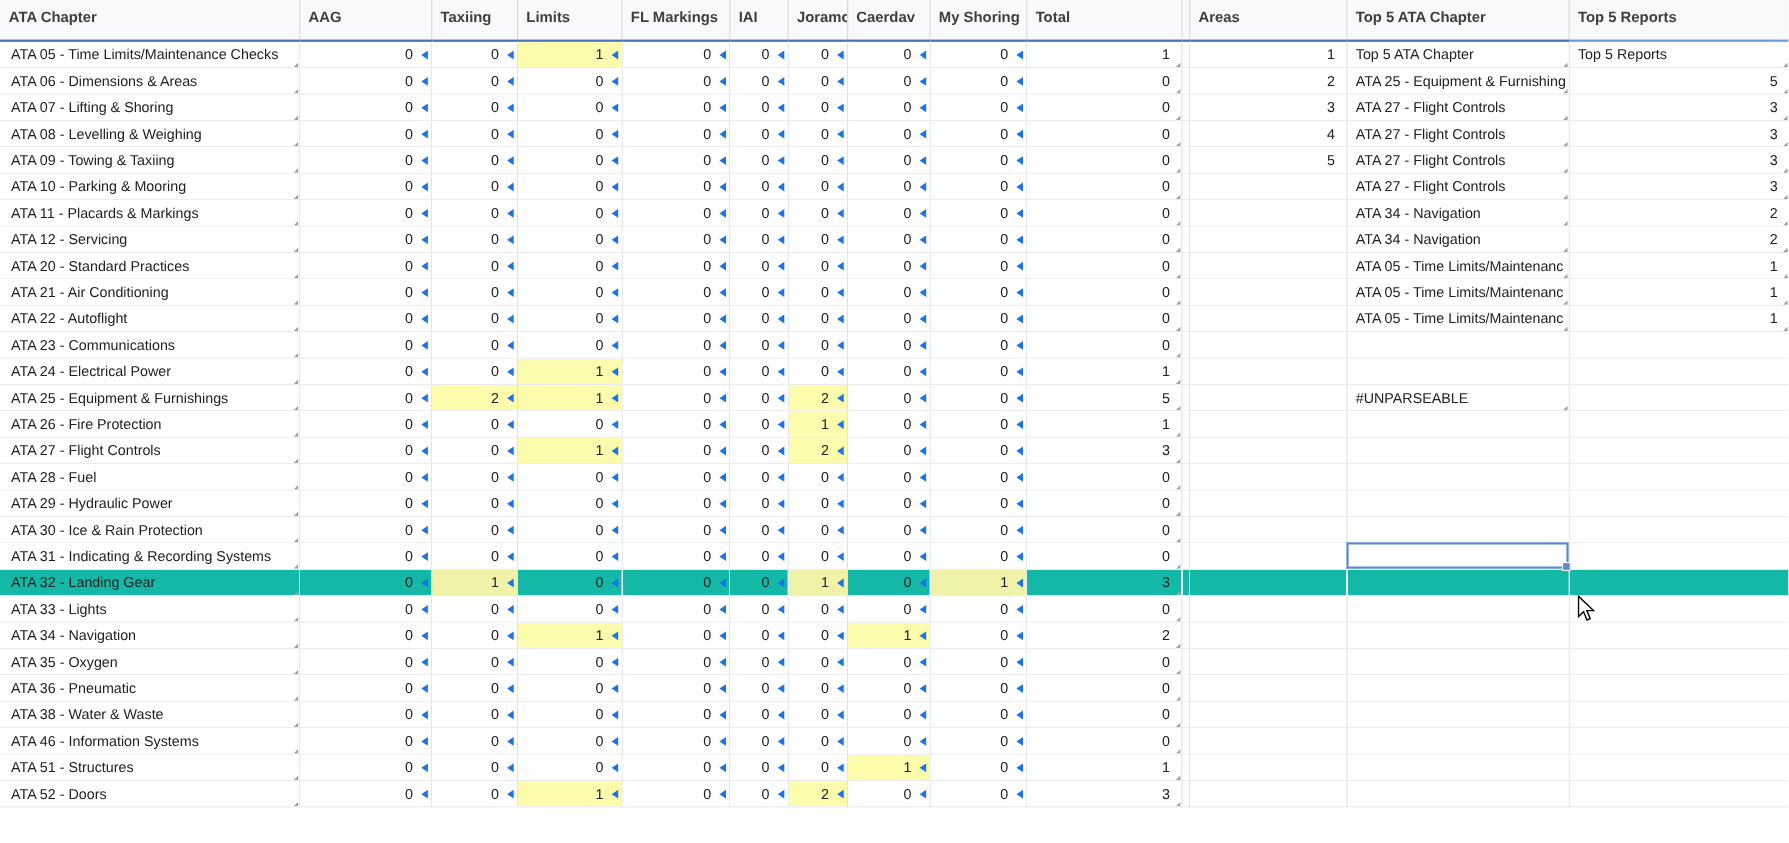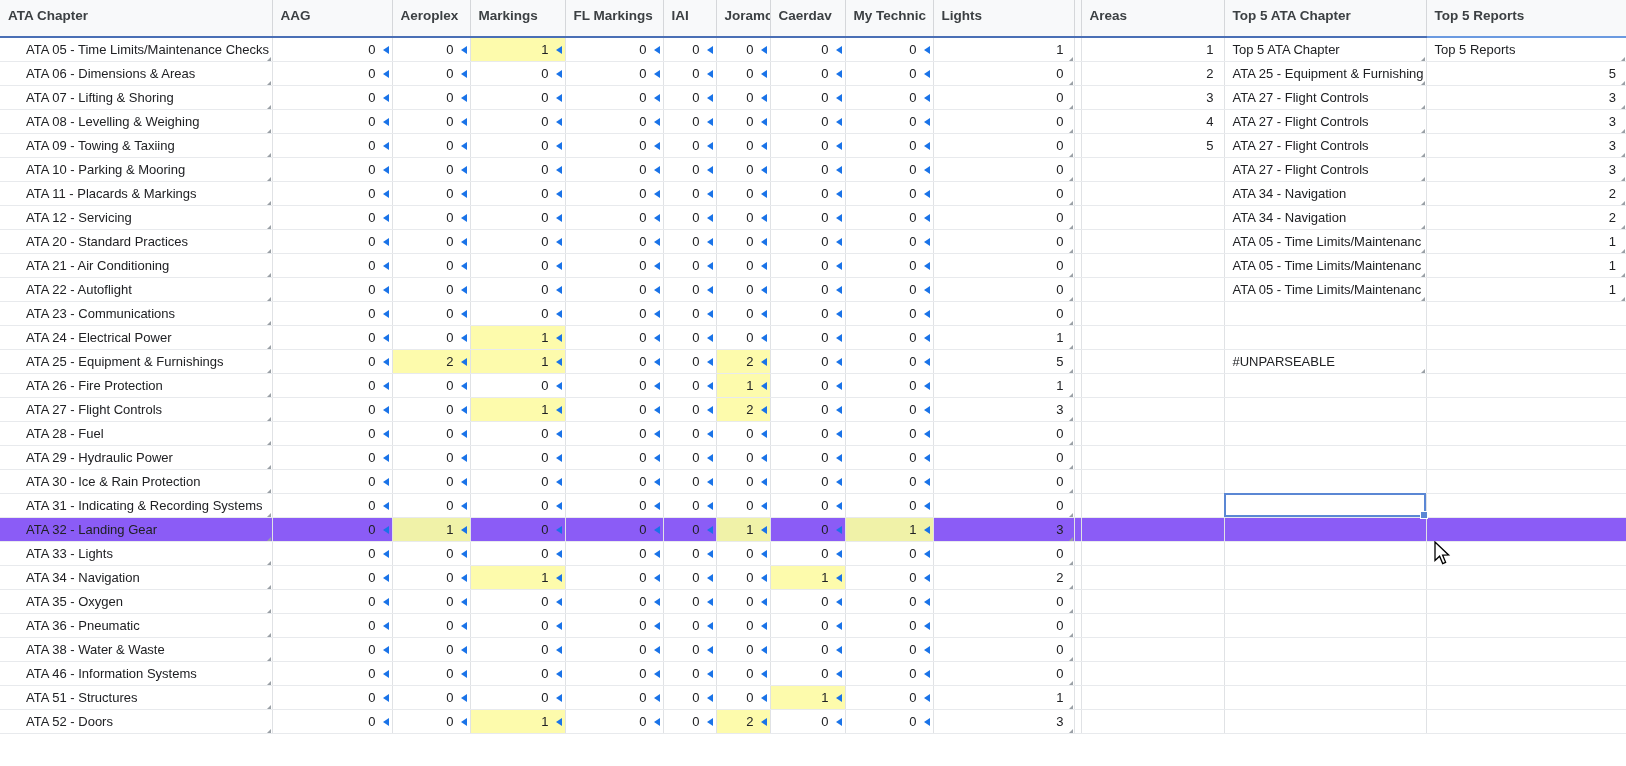--- a/index.html
+++ b/index.html
@@ -60,41 +60,41 @@
     border-bottom: 1px solid #e8eaed;
     padding: 0 6px 0 6px;
     white-space: nowrap;
     overflow: hidden;
     vertical-align: middle;
     position: relative;
     background: #ffffff;
   }
   tbody td.txt {
     text-align: left;
-    padding-left: 26px;
+    padding-left: 10px;
   }
   tbody td.num {
     text-align: right;
     padding-right: 16px;
   }
   tbody td.plain-num {
     text-align: right;
     padding-right: 10px;
   }
   tbody td.txt-left {
     text-align: left;
     padding-left: 8px;
   }
   tbody td.last {
     border-right: none;
   }
   
   tbody td.hl { background: #fdfbac; }
   
-  tbody tr.rowsel td { background: #8b5cf6; }
+  tbody tr.rowsel td { background: #14b8a6; }
   tbody tr.rowsel td.hl { background: #f0f2a8; }
 
   
   .tri-blue {
     position: absolute;
     right: 3px;
     top: 50%;
     margin-top: -3px;
     width: 0; height: 0;
     border-top: 4px solid transparent;
@@ -149,28 +149,28 @@
       <col style="width:141px">
         <col style="width:7px">
         <col style="width:143px">
       <col style="width:202px">
         <col style="width:200px">
     </colgroup>
     <thead>
       <tr>
         <th>ATA Chapter</th>
         <th>AAG</th>
-        <th>Aeroplex</th>
-        <th>Markings</th>
+        <th>Taxiing</th>
+        <th>Limits</th>
         <th>FL Markings</th>
         <th>IAI</th>
         <th>Joramco</th>
         <th>Caerdav</th>
-        <th>My Technic</th>
-        <th>Lights</th>
+        <th>My Shoring</th>
+        <th>Total</th>
         <th class="h-blank"></th>
         <th>Areas</th>
         <th>Top 5 ATA Chapter</th>
         <th class="h-active h-nosep">Top 5 Reports</th>
       </tr>
     </thead>
     <tbody id="grid-body">
         <tr>
           <td class="txt">ATA 05 - Time Limits/Maintenance Checks<span class="tri-grey"></span></td>
           <td class="num">0<span class="tri-blue"></span></td>

